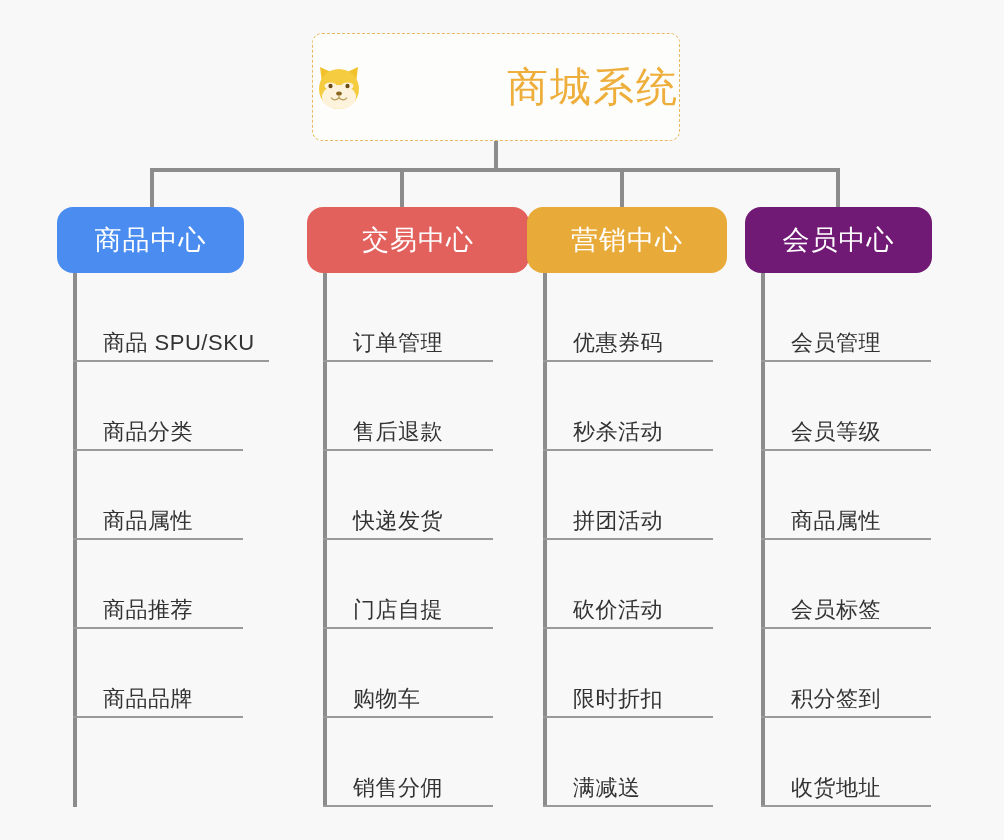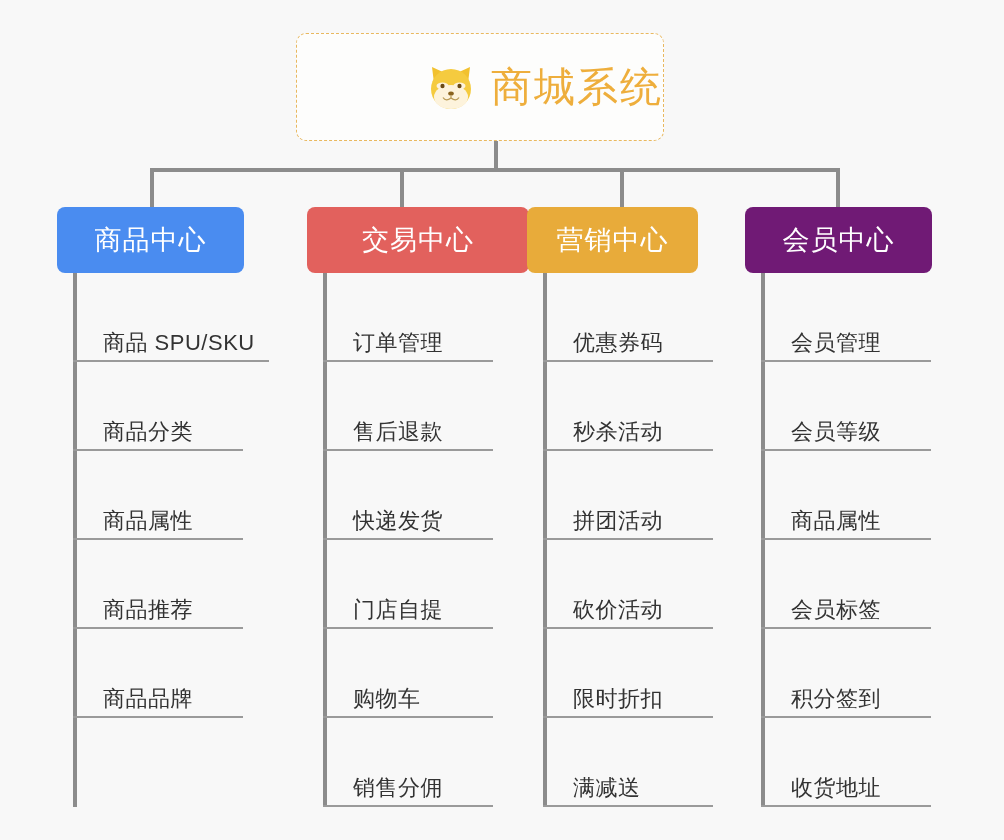--- a/index.html
+++ b/index.html
@@ -15,30 +15,30 @@
   #mindmap {
     position: relative;
     width: 1004px;
     height: 840px;
     background: #f8f8f8;
   }
 
   
   .root-node {
     position: absolute;
-    left: 296px;
+    left: 312px;
     top: 33px;
     width: 368px;
     height: 108px;
     background: #fdfdfc;
     border: 1px dashed #e9b85f;
     border-radius: 10px;
     display: flex;
     align-items: center;
-    justify-content: flex-end;
+    justify-content: space-between;
     gap: 14px;
   }
   .root-emoji {
     width: 52px;
     height: 52px;
     flex: 0 0 52px;
     position: relative;
     display: block;
   }
   .root-title {
@@ -79,21 +79,21 @@
   .column {
     position: absolute;
     top: 207px;
   }
 
   .cat-box {
     position: absolute;
     left: 0;
     top: 0;
     height: 66px;
-    border-radius: 8px;
+    border-radius: 16px;
     display: flex;
     align-items: center;
     justify-content: center;
   }
   .cat-label {
     color: #ffffff;
     font-size: 27px;
     line-height: 1;
     letter-spacing: 1px;
     white-space: nowrap;
@@ -217,21 +217,21 @@
       <div class="leaf">
           <span class="leaf-label">购物车</span>
         </div>
       <div class="leaf">
           <span class="leaf-label">销售分佣</span>
         </div>
     </div>
   </div>
 
   <div class="column" style="left:527px">
-    <div class="cat-box" style="width:171px;background:#e8ab3a">
+    <div class="cat-box" style="width:200px;background:#e8ab3a">
       <span class="cat-label">营销中心</span>
     </div>
     <div class="spine" style="height:534px"></div>
     <div class="leaf-list">
       <div class="leaf">
           <span class="leaf-label">优惠券码</span>
         </div>
       <div class="leaf">
           <span class="leaf-label">秒杀活动</span>
         </div>

